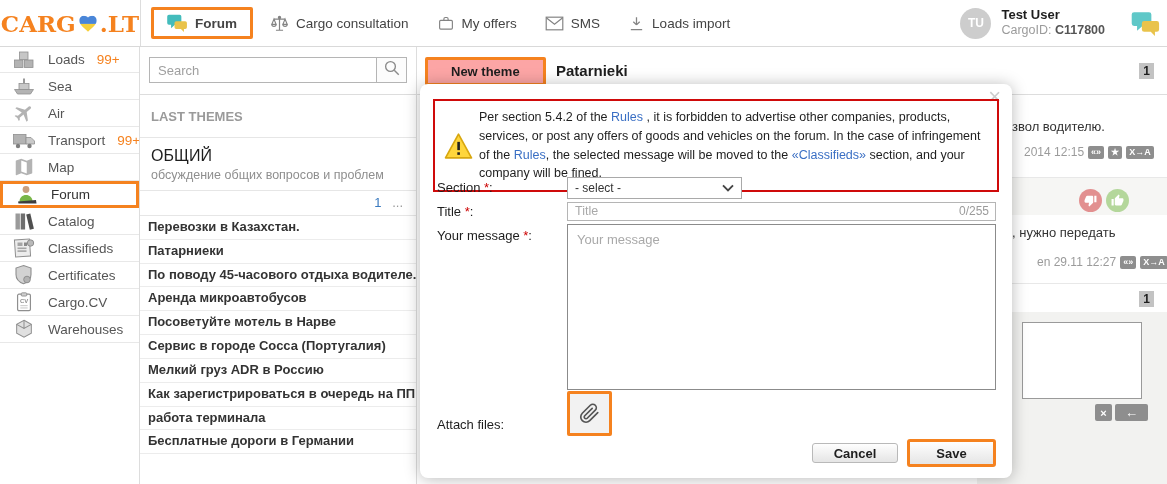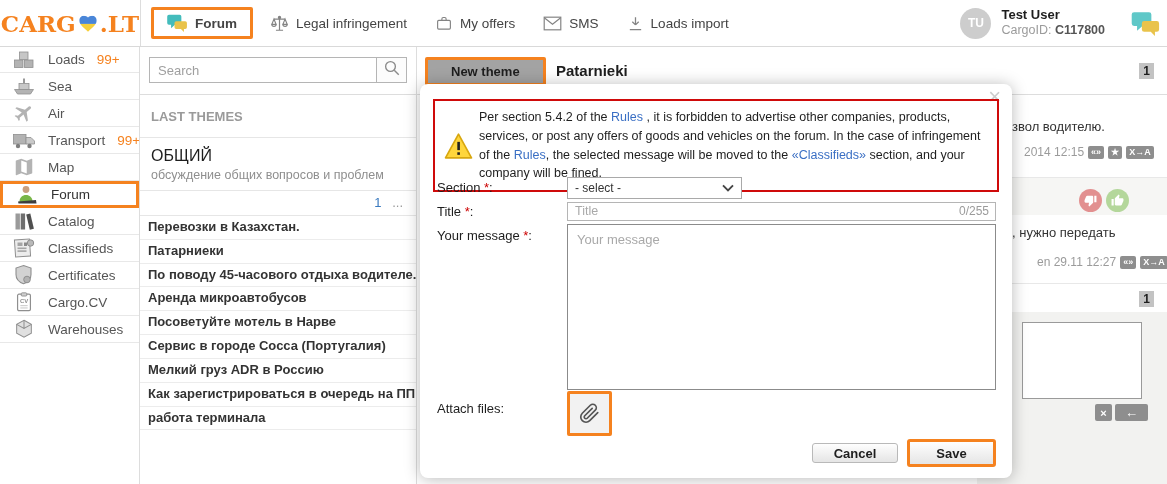--- a/index.html
+++ b/index.html
@@ -42,21 +42,21 @@
   .section-block{padding:9px 11px 8px;border-bottom:1px solid #e6e6e6;cursor:pointer;}
   .section-title{font-weight:normal;font-size:16px;color:#1e1e1e;}
   .section-sub{font-size:12.5px;color:#8e8e8e;margin-top:3px;}
   .pagination{padding:4px 13px 5px;text-align:right;font-size:13px;border-bottom:1px solid #e6e6e6;color:#999;}
   .page-num{color:#3a7abf;margin-right:7px;cursor:pointer;}
   .theme-row{padding:4px 8px;font-weight:bold;font-size:13px;color:#333;border-bottom:1px solid #ececec;
              white-space:nowrap;overflow:hidden;cursor:pointer;line-height:1.14;}
   
   .content{position:absolute;top:46px;left:417px;right:0;bottom:0;background:#fff;overflow:hidden;z-index:1;}
   .content-header{position:absolute;top:0;left:0;right:0;height:48px;border-bottom:1px solid #ddd;background:#fff;}
-  .new-theme-btn{position:absolute;left:8px;top:11px;border:3px solid #f5821f;background:#a3a3a3;font-weight:bold;
+  .new-theme-btn{position:absolute;left:8px;top:11px;border:3px solid #f5821f;background:#fca5a5;font-weight:bold;
                  font-size:13px;color:#1e1e1e;padding:4px 23px;border-radius:2px;cursor:pointer;font-family:inherit;}
   .topic-title{position:absolute;left:139px;top:16px;font-weight:bold;font-size:15px;color:#1e1e1e;}
   .badge{position:absolute;background:#c3c3c3;color:#1e1e1e;font-weight:bold;font-size:12px;padding:1px 4px;cursor:pointer;}
   .badge-top{right:13px;top:17px;}
   .badge-mid{right:13px;top:245px;}
   .bg-text{position:absolute;font-size:13px;color:#333;white-space:nowrap;}
   .meta-row{position:absolute;font-size:12px;color:#9b9b9b;display:flex;align-items:flex-end;gap:4px;white-space:nowrap;}
   .chip{background:#8e8e8e;color:#fff;border-radius:2px;font-size:9px;font-weight:bold;padding:2px 3px;line-height:1;cursor:pointer;}
   .hdiv{position:absolute;left:560px;right:0;border-top:1px solid #e8e8e8;}
   .react-band{position:absolute;left:560px;right:0;top:132px;height:37px;background:#f6f6f4;}
@@ -87,21 +87,21 @@
        color:#333;display:flex;align-items:center;justify-content:space-between;padding:0 7px;background:#fff;
        box-sizing:border-box;cursor:pointer;}
   .title-wrap{position:absolute;left:131px;top:24px;right:0;height:19px;}
   .title-input{width:100%;height:100%;border:1px solid #b5b5b5;box-sizing:border-box;padding:0 46px 0 7px;
                font-size:12.5px;color:#333;outline:none;font-family:inherit;}
   .title-input::placeholder{color:#a9a9a9;}
   .counter{position:absolute;right:7px;top:3px;font-size:12px;color:#9b9b9b;text-align:center;}
   .msg{position:absolute;left:131px;top:47px;right:0;height:166px;border:1px solid #8b8b8b;box-sizing:border-box;
        padding:7px 9px;font-size:13px;resize:none;color:#333;outline:none;font-family:inherit;}
   .msg::placeholder{color:#a9a9a9;}
-  .attach-label{top:224px;}
+  .attach-label{top:240px;}
   .clip-btn{position:absolute;left:131px;top:214px;width:45px;height:45px;border:3px solid #f5821f;background:#f2f2f2;
             display:flex;align-items:center;justify-content:center;box-sizing:border-box;border-radius:2px;cursor:pointer;}
   .btn-row{position:absolute;right:0;top:262px;display:flex;gap:9px;align-items:center;}
   .btn{min-width:86px;height:20px;background:linear-gradient(#fefefe,#e5e5e5);border:1px solid #b9b9b9;
        border-radius:3px;font-weight:bold;font-size:13px;color:#1e1e1e;display:flex;align-items:center;
        justify-content:center;padding:0 14px;box-sizing:border-box;cursor:pointer;font-family:inherit;}
   .btn-save{border:3px solid #f5821f;height:28px;min-width:89px;}
 </style>
 </head>
 <body>
@@ -137,21 +137,21 @@
           <span>Forum</span>
         </div>
         <div class="nav-item">
           <span style="display: flex;">
             <svg width="19" height="19" viewBox="0 0 24 24" fill="none" stroke="#838383" stroke-width="1.5">
               <path d="M12 3.5V20M7.5 20.5h9M5 6.5h14"></path>
               <path d="M5 6.5l-2.7 6.5h5.4zM2.3 13a2.7 2.7 0 0 0 5.4 0zM19 6.5l-2.7 6.5h5.4zM16.3 13a2.7 2.7 0 0 0 5.4 0z"></path>
               <circle cx="12" cy="4.5" r="1.4"></circle>
             </svg>
           </span>
-          <span>Legal infringement</span>
+          <span>Cargo consultation</span>
         </div>
         <div class="nav-item">
           <span style="display: flex;">
             <svg width="18" height="17" viewBox="0 0 24 24" fill="none" stroke="#838383" stroke-width="1.6">
               <rect x="3" y="7.5" width="18" height="12.5" rx="1.5"></rect>
               <path d="M9 7.5V5.5a2 2 0 0 1 2-2h2a2 2 0 0 1 2 2v2"></path>
             </svg>
           </span>
           <span>My offers</span>
         </div>
@@ -333,20 +333,21 @@
     <div id="theme-list">
         <div class="theme-row">Перевозки в Казахстан.</div>
         <div class="theme-row">Патарниеки</div>
         <div class="theme-row">По поводу 45-часового отдыха водителе...</div>
         <div class="theme-row">Аренда микроавтобусов</div>
         <div class="theme-row">Посоветуйте мотель в Нарве</div>
         <div class="theme-row">Сервис в городе Сосса (Португалия)</div>
         <div class="theme-row">Мелкий груз ADR в Россию</div>
         <div class="theme-row">Как зарегистрироваться в очередь на ППК...</div>
         <div class="theme-row">работа терминала</div>
+        <div class="theme-row">Бесплатные дороги в Германии</div>
       </div>
   </div>
 
   <div class="content">
     <div class="content-header">
       <button class="new-theme-btn">New theme</button>
       <div class="topic-title">Patarnieki</div>
       <div class="badge badge-top">1</div>
     </div>
 

